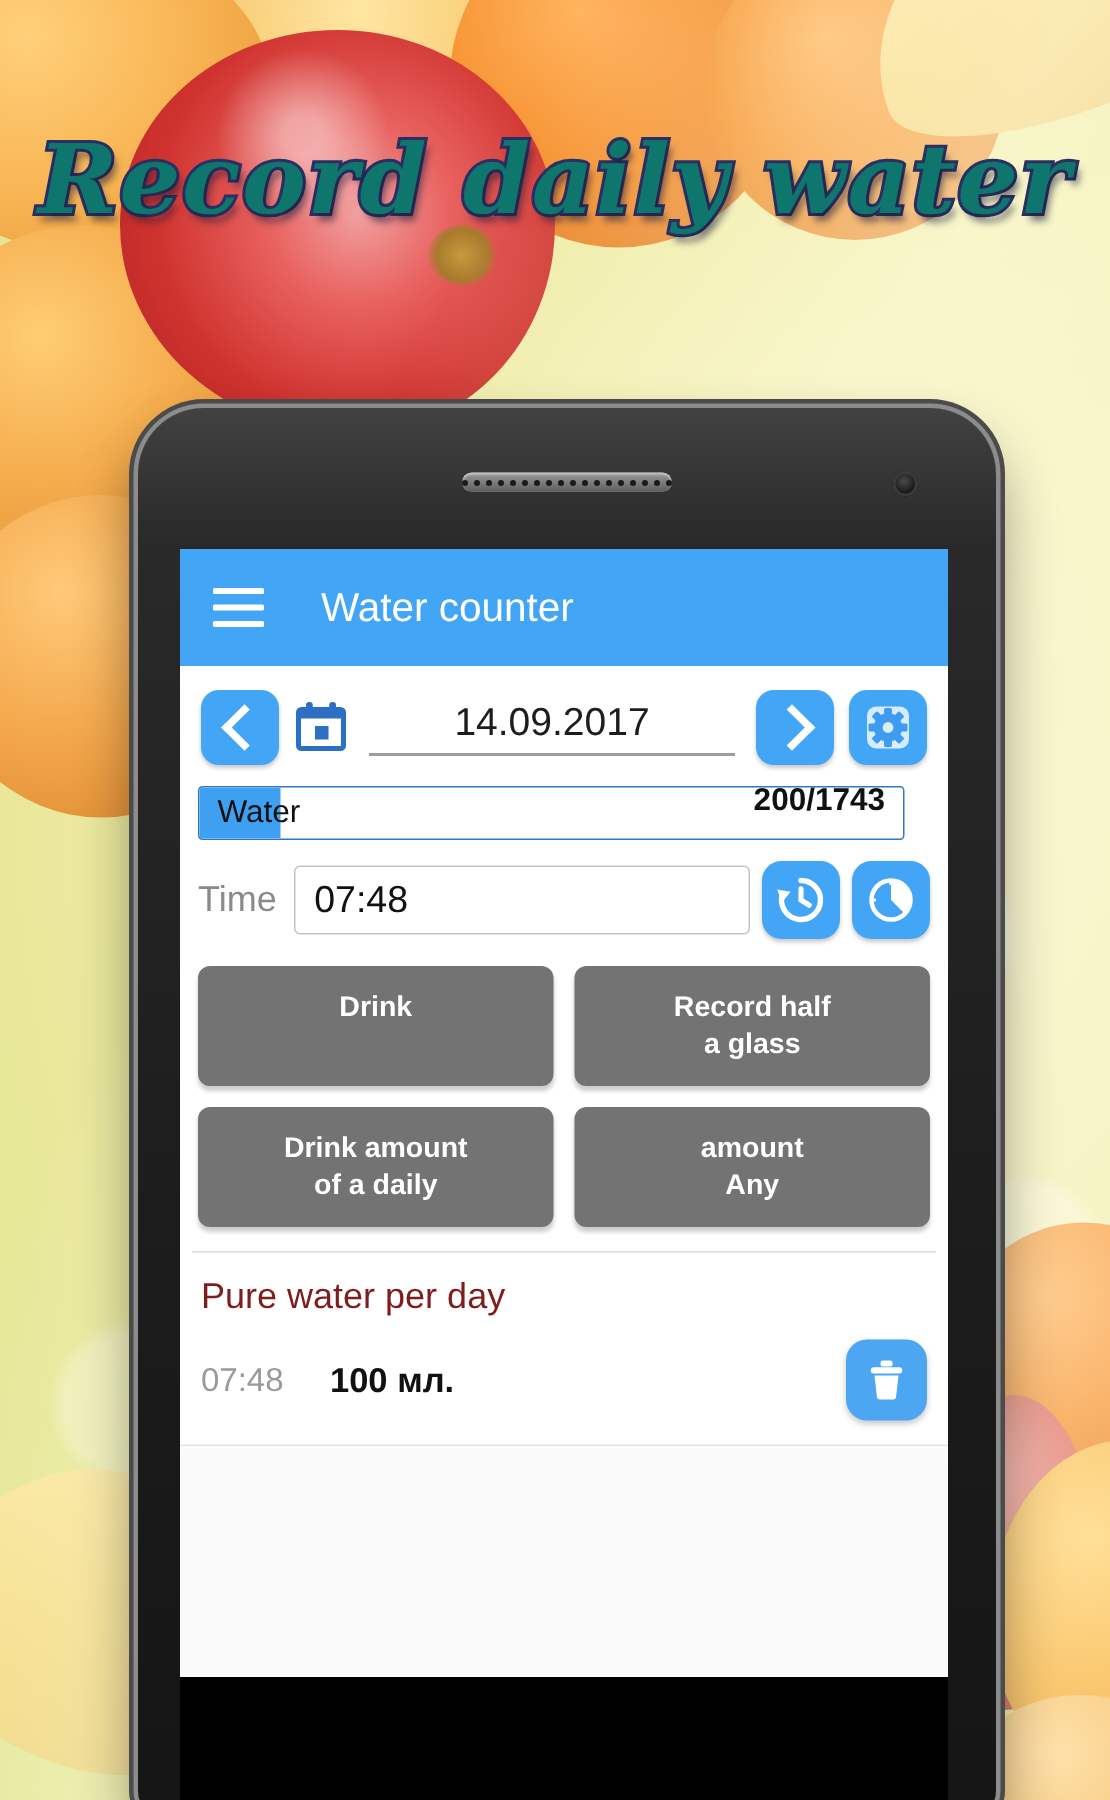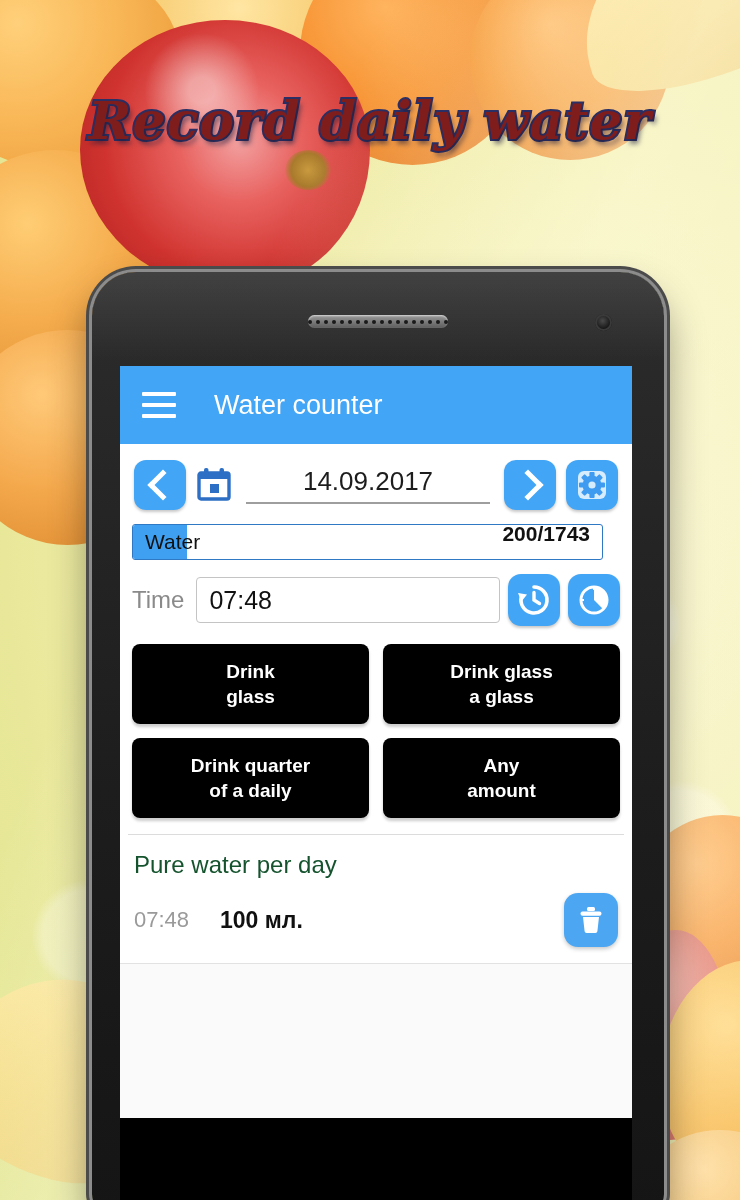--- a/index.html
+++ b/index.html
@@ -63,22 +63,22 @@
   .bl{left:-50px;top:980px;width:230px;height:200px;
       background:linear-gradient(150deg,#ffeaa6 0%,#f6d87e 50%,#e8c35e 100%);
       border-radius:50% 50% 45% 55%/60% 55% 45% 40%;transform:rotate(14deg);opacity:.85;}
   .haze{position:absolute;inset:0;
       background:linear-gradient(115deg, rgba(255,255,255,0) 30%, rgba(255,253,225,.55) 55%, rgba(255,255,240,.25) 100%);}
 
   
   .headline{
     position:absolute;left:0;right:0;top:92px;text-align:center;
     font-family:"DejaVu Serif", serif;
-    font-style:italic;font-weight:bold;font-size:52px;line-height:58px;
-    color:#7f1d1d;letter-spacing:1px;
+    font-style:italic;font-weight:bold;font-size:64px;line-height:58px;
+    color:#0f766e;letter-spacing:1px;
     -webkit-text-stroke:4px #2b2f63;
     paint-order:stroke fill;
     text-shadow:3px 5px 5px rgba(30,30,60,.55);
     z-index:5;
   }
 
   
   .phone{
     position:absolute;left:92px;top:272px;width:572px;height:940px;
     background:linear-gradient(180deg,#2c2c2c 0%,#1d1d1d 55%,#151515 100%);
@@ -143,27 +143,27 @@
   .time-row{padding:14px 12px 8px 12px;gap:8px;}
   .time-label{font-size:24px;color:#8a8a8a;flex:none;padding-right:4px;}
   .time-input{flex:1;height:44px;border:1px solid #c4c4c4;border-radius:4px;background:#fff;
     display:flex;align-items:center;padding-left:12px;font-size:25px;color:#111;}
 
   .icon-btn{width:52px;height:52px;border-radius:13px;background:#42a5f5;flex:none;
     display:flex;align-items:center;justify-content:center;box-shadow:0 2px 3px rgba(0,0,0,.22);cursor:pointer;}
 
   .grid{display:grid;grid-template-columns:1fr 1fr;gap:14px;padding:10px 12px 14px 12px;}
   .drink-btn{
-    background:#000000;border-radius:8px;color:#fff;text-align:center;
+    background:#737373;border-radius:8px;color:#fff;text-align:center;
     font-size:19px;font-weight:bold;line-height:25px;padding:15px 6px;
     box-shadow:0 3px 3px rgba(0,0,0,.20);cursor:pointer;
   }
 
   .divider{height:1px;background:#dcdcdc;margin:2px 8px 0 8px;}
-  .list-title{color:#14532d;font-size:24px;padding:16px 30px 8px 14px;}
+  .list-title{color:#7f1d1d;font-size:24px;padding:16px 30px 8px 14px;}
   .list-row{display:flex;align-items:center;padding:6px 14px 16px 14px;border-bottom:1px solid #e2e2e2;}
   .list-time{color:#9a9a9a;font-size:22px;width:86px;flex:none;}
   .list-amount{color:#111;font-size:23px;font-weight:bold;flex:1;}
   .trash-btn{width:54px;height:54px;border-radius:14px;background:#4da6f2;flex:none;
     display:flex;align-items:center;justify-content:center;box-shadow:0 2px 4px rgba(0,0,0,.22);cursor:pointer;}
   .list-empty{height:190px;background:#fafafa;}
 
   .phone-bottom{position:absolute;left:28px;top:846px;width:512px;height:120px;background:#000;}
 </style>
 </head>
@@ -290,33 +290,32 @@
             <path d="M19 19 L19 6 A13 13 0 0 1 28.2 28.2 Z" fill="#fff"></path>
             <line x1="19" y1="6" x2="19" y2="9" stroke="#fff" stroke-width="2"></line>
             <line x1="6" y1="19" x2="9" y2="19" stroke="#fff" stroke-width="2"></line>
           </svg>
         </div>
       </div>
 
       <div class="grid">
         <div class="drink-btn">
           <div>Drink</div>
-          <div>glass</div>
         </div>
         <div class="drink-btn">
-          <div>Drink glass</div>
+          <div>Record half</div>
           <div>a glass</div>
         </div>
         <div class="drink-btn">
-          <div>Drink quarter</div>
+          <div>Drink amount</div>
           <div>of a daily</div>
         </div>
         <div class="drink-btn">
+          <div>amount</div>
           <div>Any</div>
-          <div>amount</div>
         </div>
       </div>
 
       <div class="divider"></div>
 
       <div class="list-title">Pure water per day</div>
       <div class="list-row">
         <div class="list-time">07:48</div>
         <div class="list-amount">100 мл.</div>
         <div class="trash-btn">

